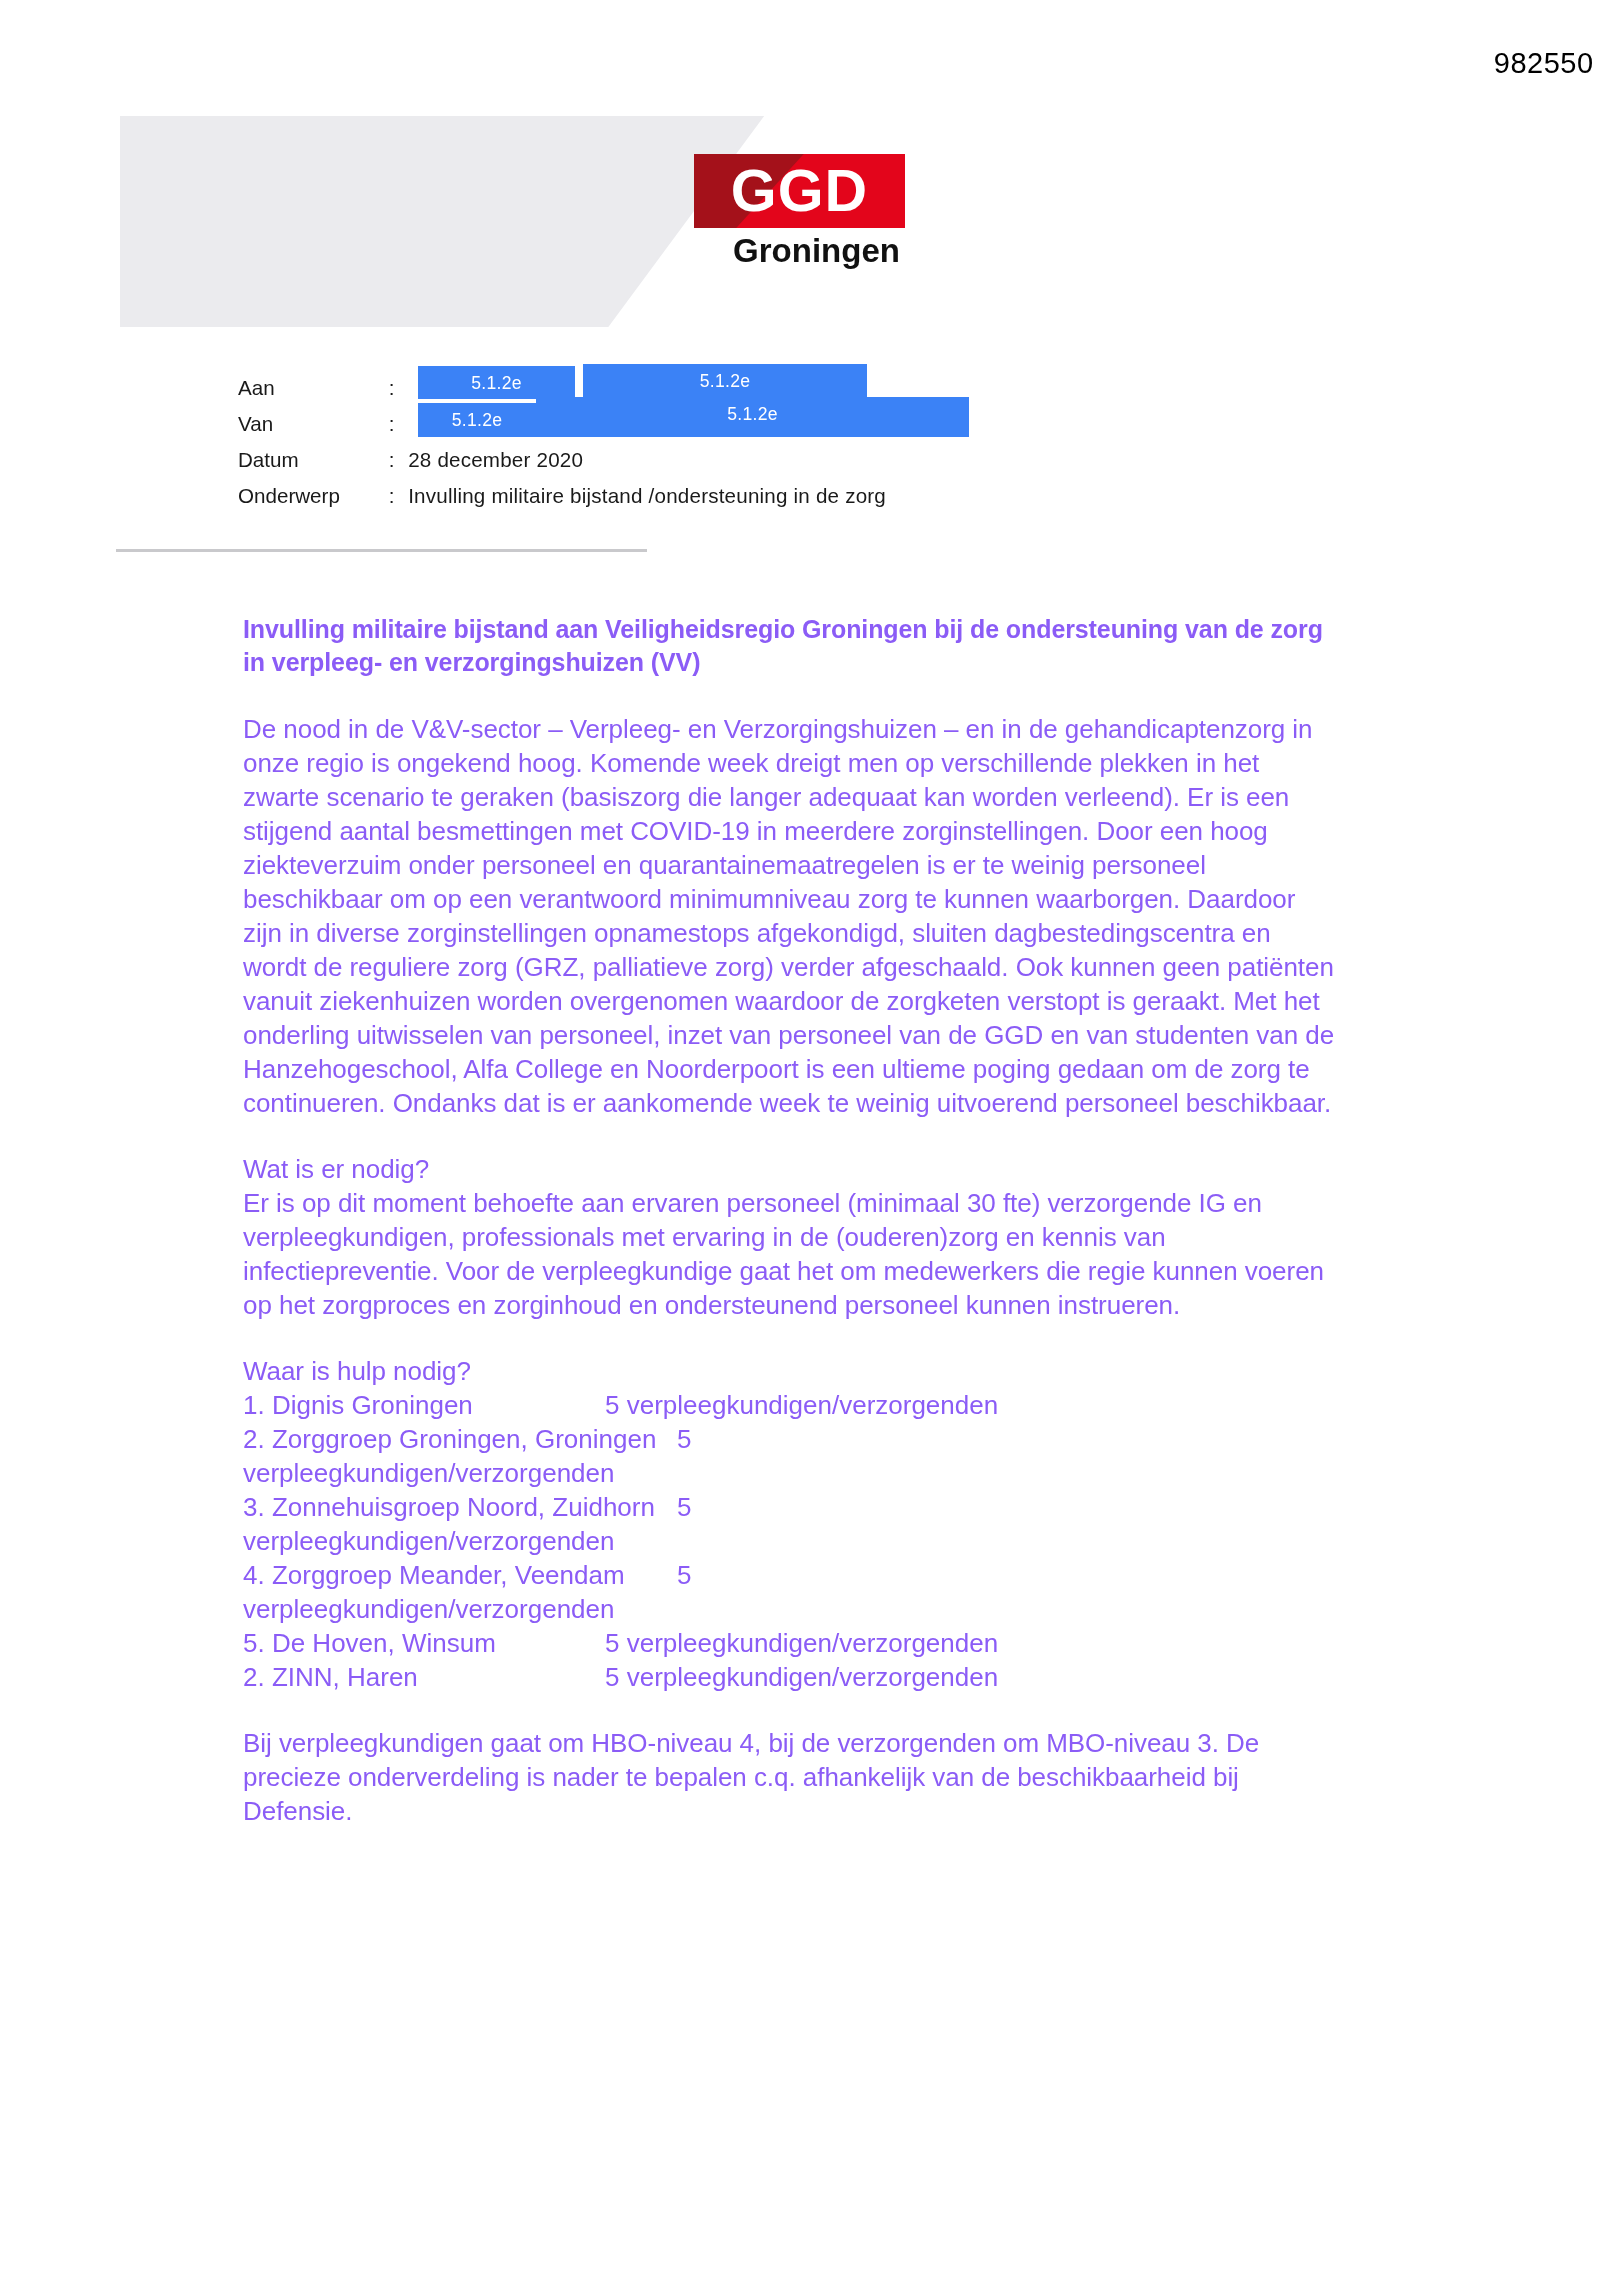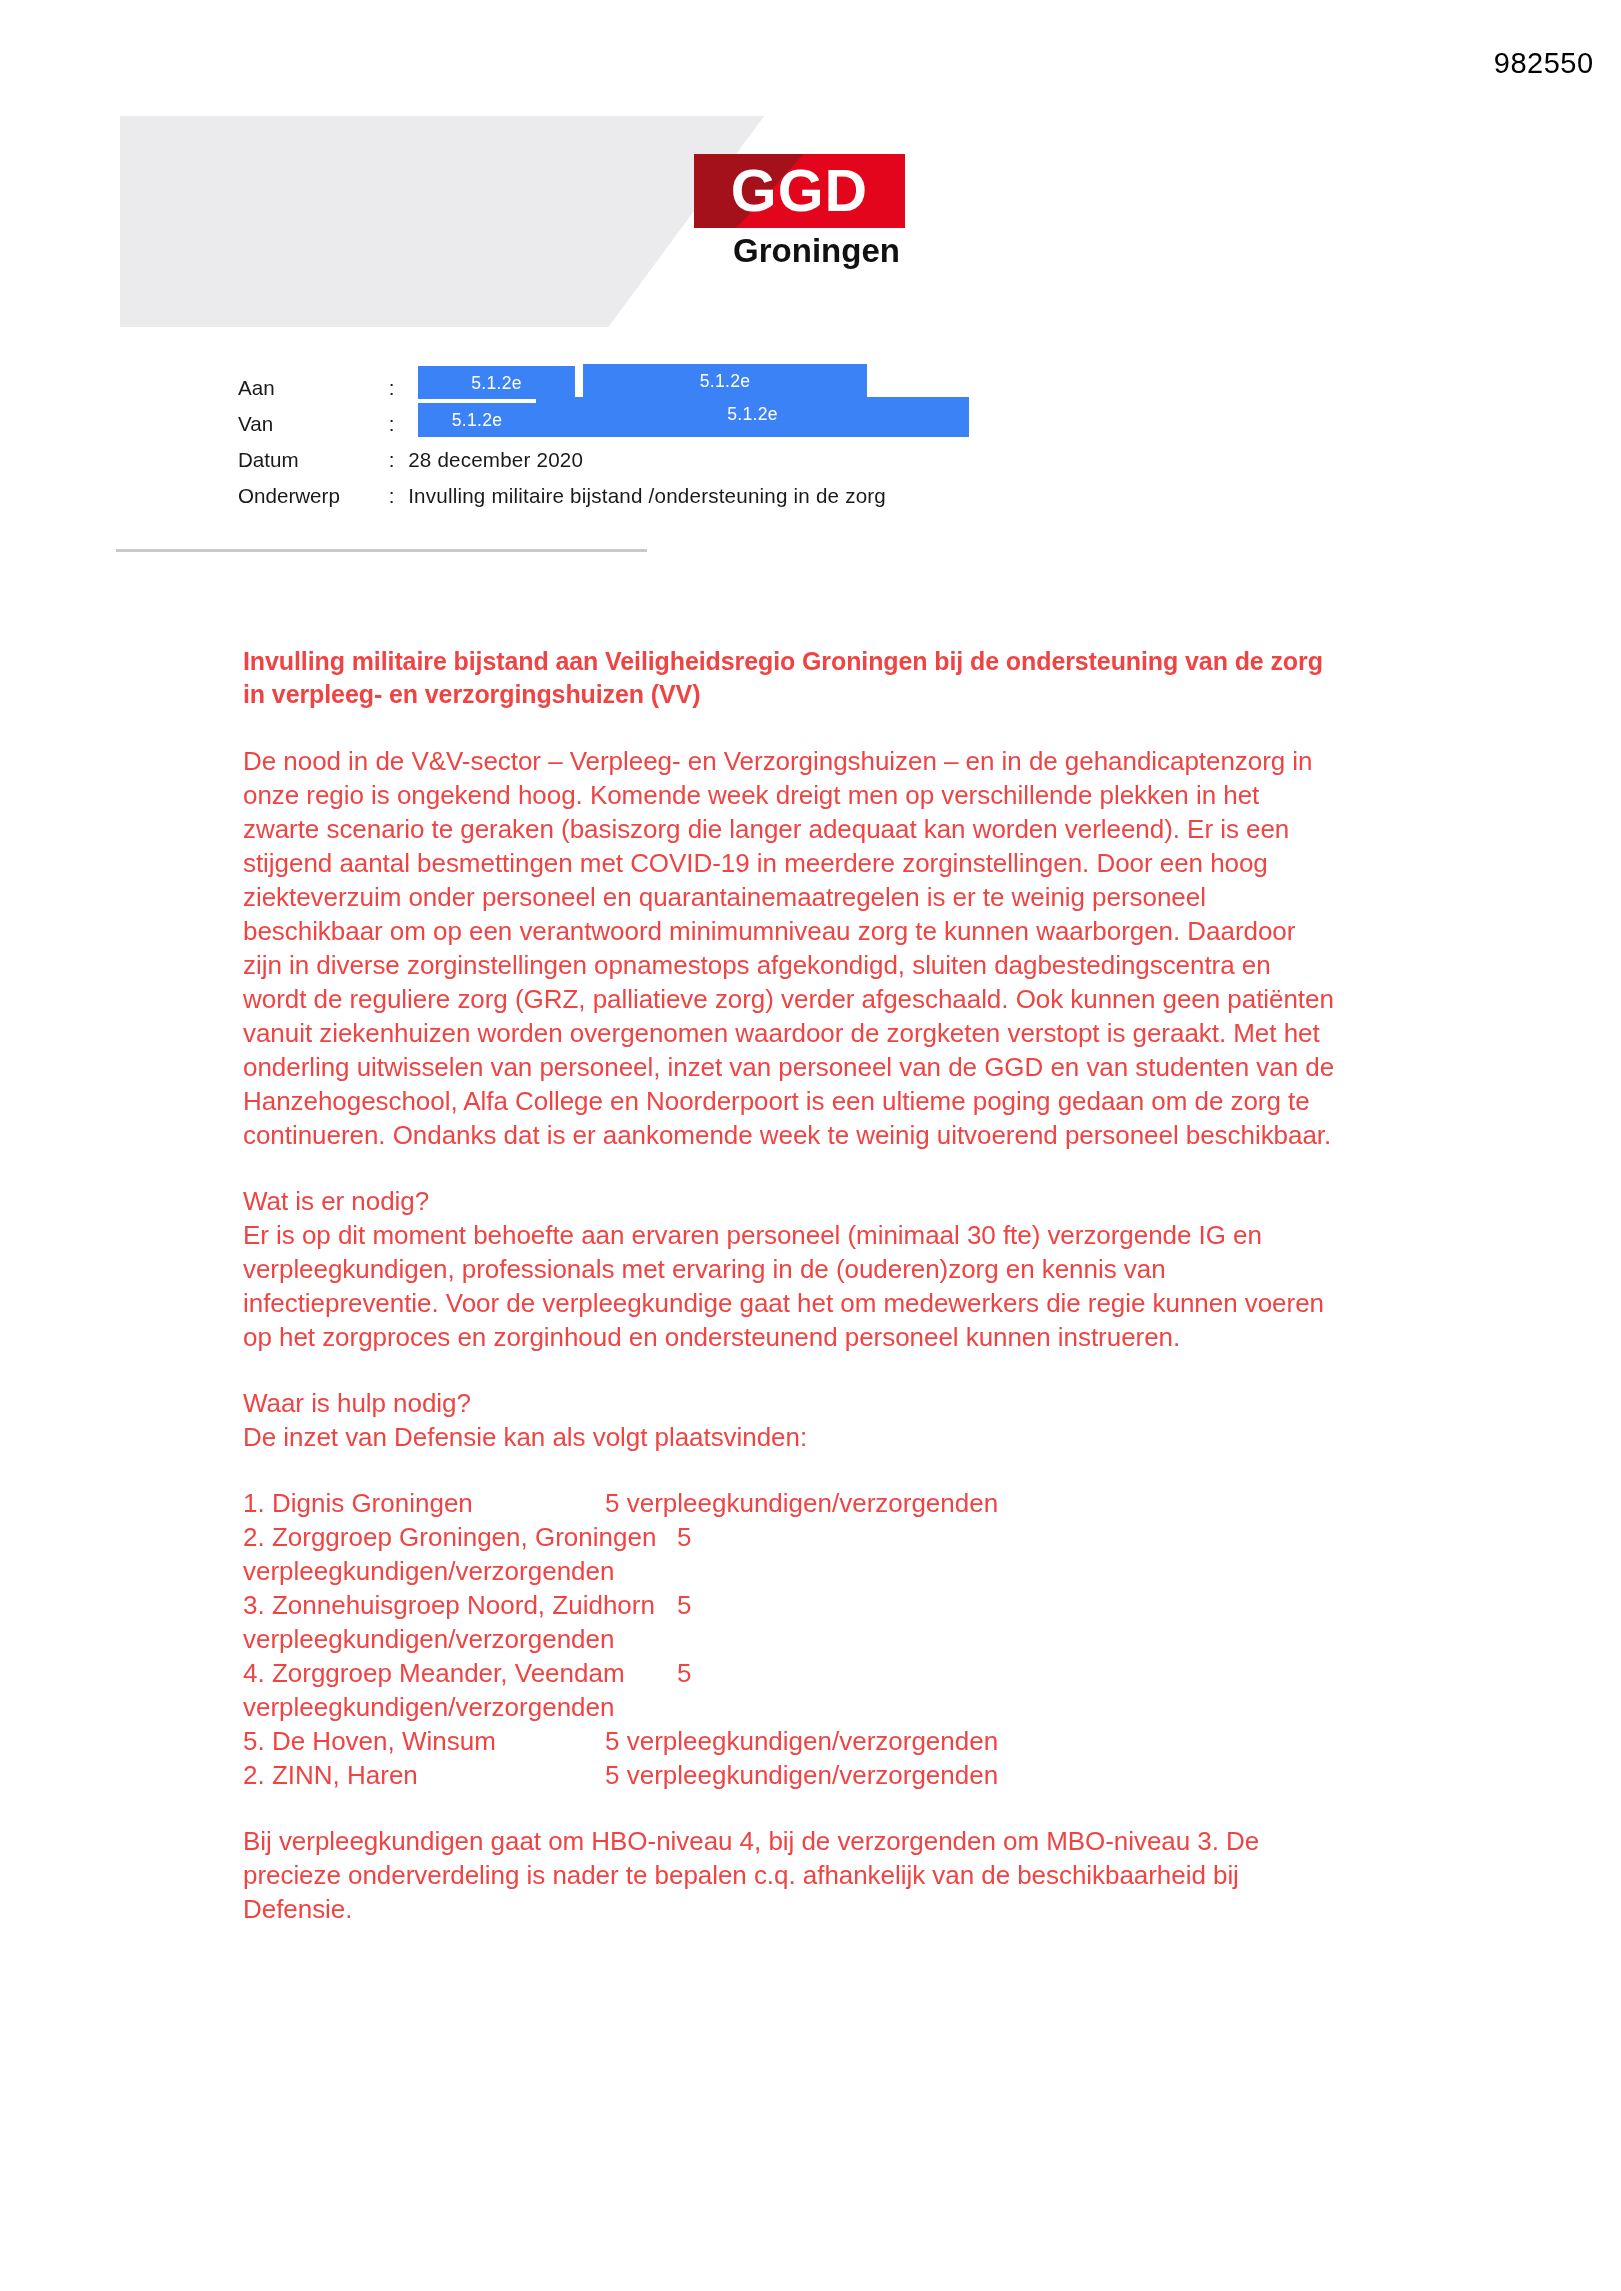--- a/index.html
+++ b/index.html
@@ -150,22 +150,21 @@
   }
 
   
   .doc-body {
     position: absolute;
     left: 243px;
     top: 613px;
     width: 1098px;
     font-size: 26px;
     line-height: 34px;
-    color: #ef4444;
-    margin-top: 32px;
+    color: #8b5cf6;
   }
   .doc-title {
     font-weight: bold;
     font-size: 25px;
     line-height: 33px;
     margin-bottom: 33px;
     letter-spacing: -0.1px;
   }
   .para {
     margin: 0 0 32px 0;
@@ -251,21 +250,20 @@
 <div class="doc-body">
 
   <div class="doc-title">Invulling militaire bijstand aan Veiligheidsregio Groningen bij de ondersteuning van de zorg in verpleeg- en verzorgingshuizen (VV)</div>
 
   <p class="para">De nood in de V&amp;V-sector – Verpleeg- en Verzorgingshuizen – en in de gehandicaptenzorg in onze regio is ongekend hoog. Komende week dreigt men op verschillende plekken in het zwarte scenario te geraken (basiszorg die langer adequaat kan worden verleend). Er is een stijgend aantal besmettingen met COVID-19 in meerdere zorginstellingen. Door een hoog ziekteverzuim onder personeel en quarantainemaatregelen is er te weinig personeel beschikbaar om op een verantwoord minimumniveau zorg te kunnen waarborgen. Daardoor zijn in diverse zorginstellingen opnamestops afgekondigd, sluiten dagbestedingscentra en wordt de reguliere zorg (GRZ, palliatieve zorg) verder afgeschaald. Ook kunnen geen patiënten vanuit ziekenhuizen worden overgenomen waardoor de zorgketen verstopt is geraakt. Met het onderling uitwisselen van personeel, inzet van personeel van de GGD en van studenten van de Hanzehogeschool, Alfa College en Noorderpoort is een ultieme poging gedaan om de zorg te continueren. Ondanks dat is er aankomende week te weinig uitvoerend personeel beschikbaar.</p>
 
   <p class="para tight">Wat is er nodig?</p>
   <p class="para">Er is op dit moment behoefte aan ervaren personeel (minimaal 30 fte) verzorgende IG en verpleegkundigen, professionals met ervaring in de (ouderen)zorg en kennis van infectiepreventie. Voor de verpleegkundige gaat het om medewerkers die regie kunnen voeren op het zorgproces en zorginhoud en ondersteunend personeel kunnen instrueren.</p>
 
   <p class="para tight">Waar is hulp nodig?</p>
-  <p class="para">De inzet van Defensie kan als volgt plaatsvinden:</p>
 
   <div class="care-list">
 
     <div class="care-row">
       <span class="care-name">1. Dignis Groningen</span>
       <span class="care-qty full">5 verpleegkundigen/verzorgenden</span>
     </div>
 
     <div class="care-row">
       <span class="care-name">2. Zorggroep Groningen, Groningen</span>

